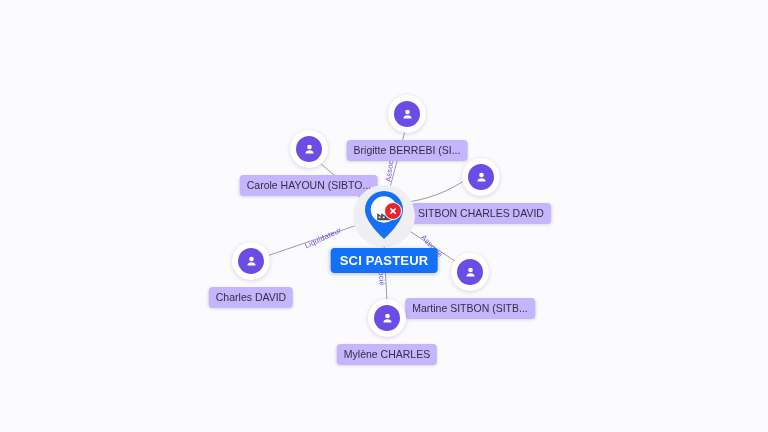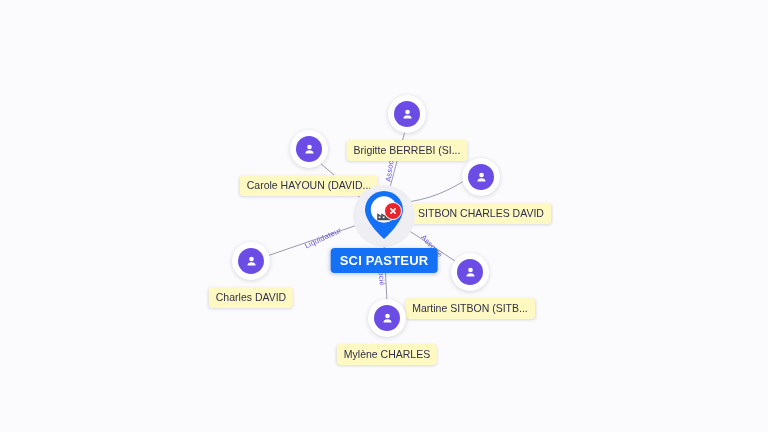--- a/index.html
+++ b/index.html
@@ -54,21 +54,21 @@
     align-items: center;
     justify-content: center;
   }
   .avatar-disc svg { display: block; }
 
   .node-label {
     position: absolute;
     left: 50%;
     top: 26px;
     transform: translateX(-50%);
-    background: #fef9c3;
+    background: #c4b5fd;
     color: #2f3044;
     font-size: 10.5px;
     line-height: 1;
     white-space: nowrap;
     padding: 5px 7px;
     border-radius: 4px;
     box-shadow: 0 1px 3px rgba(40, 40, 80, 0.16);
   }
 
   
@@ -169,21 +169,21 @@
   </div>
 
   <div class="node" style="left:309px; top:149px;">
     <div class="avatar-ring"></div>
     <div class="avatar-disc">
       <svg width="15" height="15" viewBox="0 0 24 24" fill="#ffffff">
         <circle cx="12" cy="8" r="3.7"></circle>
         <path d="M12 13.2c-3.6 0-6.4 2.1-6.4 4.4v0.6h12.8v-0.6c0-2.3-2.8-4.4-6.4-4.4z"></path>
       </svg>
     </div>
-    <div class="node-label">Carole HAYOUN (DAVID...</div>
+    <div class="node-label">Carole HAYOUN (SIBTO...</div>
   </div>
 
   <div class="node" style="left:481px; top:177px;">
     <div class="avatar-ring"></div>
     <div class="avatar-disc">
       <svg width="15" height="15" viewBox="0 0 24 24" fill="#ffffff">
         <circle cx="12" cy="8" r="3.7"></circle>
         <path d="M12 13.2c-3.6 0-6.4 2.1-6.4 4.4v0.6h12.8v-0.6c0-2.3-2.8-4.4-6.4-4.4z"></path>
       </svg>
     </div>

